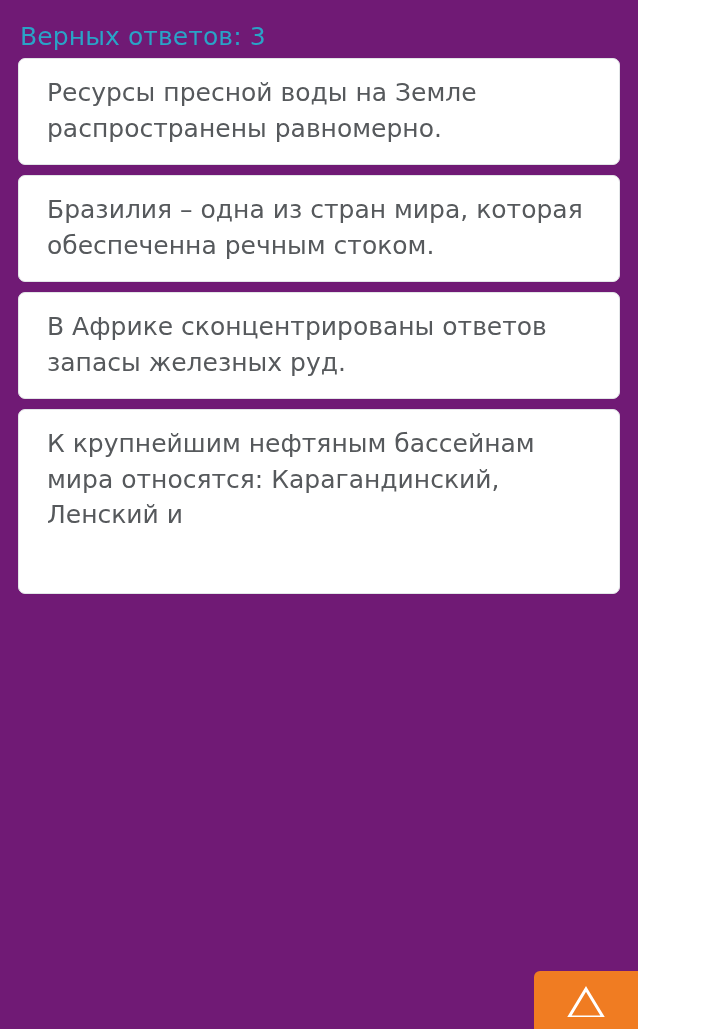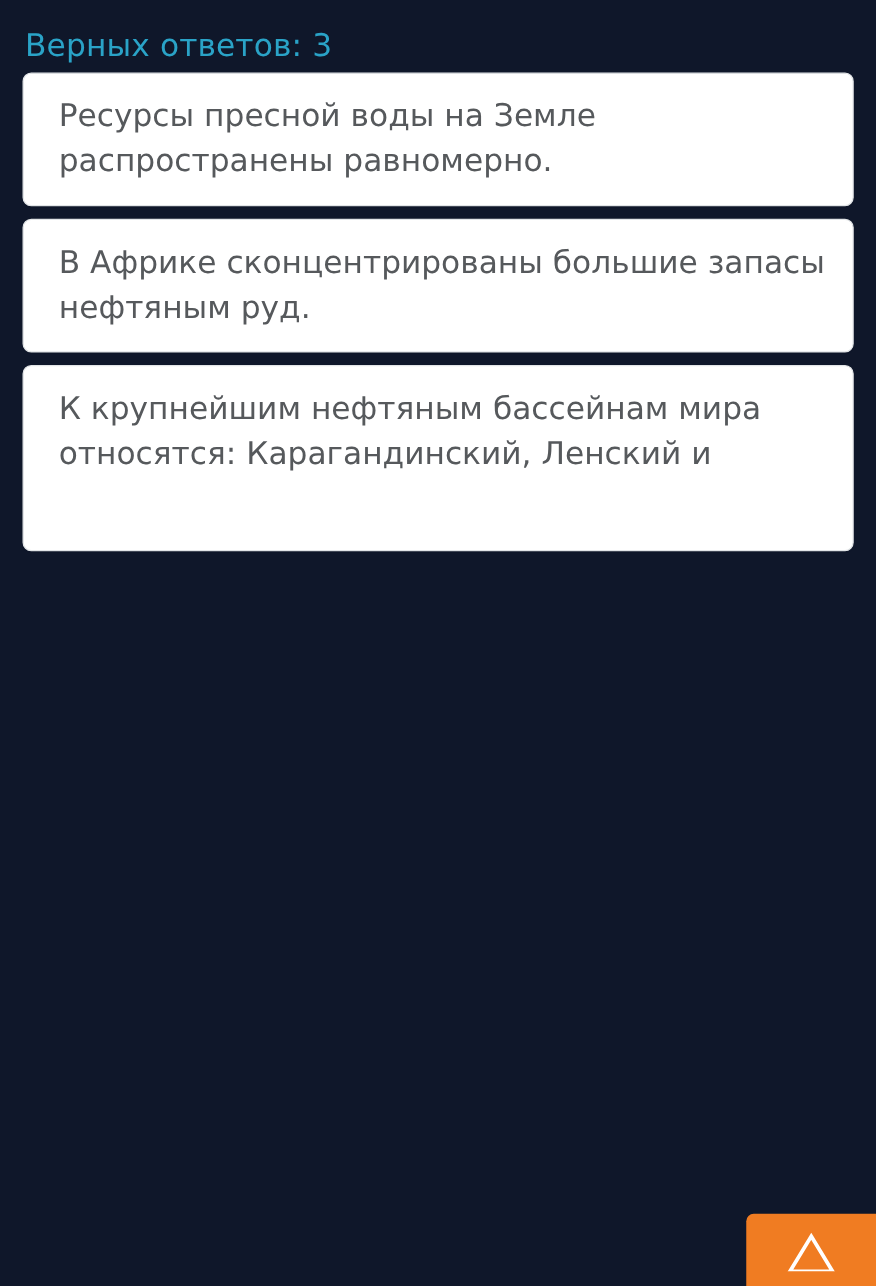--- a/index.html
+++ b/index.html
@@ -9,23 +9,23 @@
   }
   body {
     width: 701px;
     height: 1029px;
     overflow: hidden;
     font-family: "DejaVu Sans", sans-serif;
     color: #555a5e;
   }
   .screen {
     position: relative;
-    width: 701px;
+    width: 638px;
     height: 1029px;
-    background: #0f172a;
+    background: #701a75;
     box-sizing: border-box;
     padding: 0 18px;
   }
   .quiz-header {
     font-size: 25px;
     color: #2aa3c7;
     padding-top: 22px;
     padding-left: 2px;
     padding-bottom: 6px;
     letter-spacing: 0.1px;
@@ -72,21 +72,24 @@
 
 <div class="screen">
 
   <div class="quiz-header">Верных ответов: 3</div>
 
   <div class="options">
     <div class="option">
       <span>Ресурсы пресной воды на Земле распространены равномерно.</span>
     </div>
     <div class="option">
-      <span>В Африке сконцентрированы большие запасы нефтяным руд.</span>
+      <span>Бразилия – одна из стран мира, которая обеспеченна речным стоком.</span>
+    </div>
+    <div class="option">
+      <span>В Африке сконцентрированы ответов запасы железных руд.</span>
     </div>
     <div class="option partial">
       <span>К крупнейшим нефтяным бассейнам мира относятся: Карагандинский, Ленский и</span>
     </div>
   </div>
 
   <div class="fab">
     <span>
       <svg width="46" height="34" viewBox="0 0 46 34" aria-hidden="true">
         <path d="M23 6 L40 34 L6 34 Z" fill="none" stroke="#ffffff" stroke-width="3"></path>

